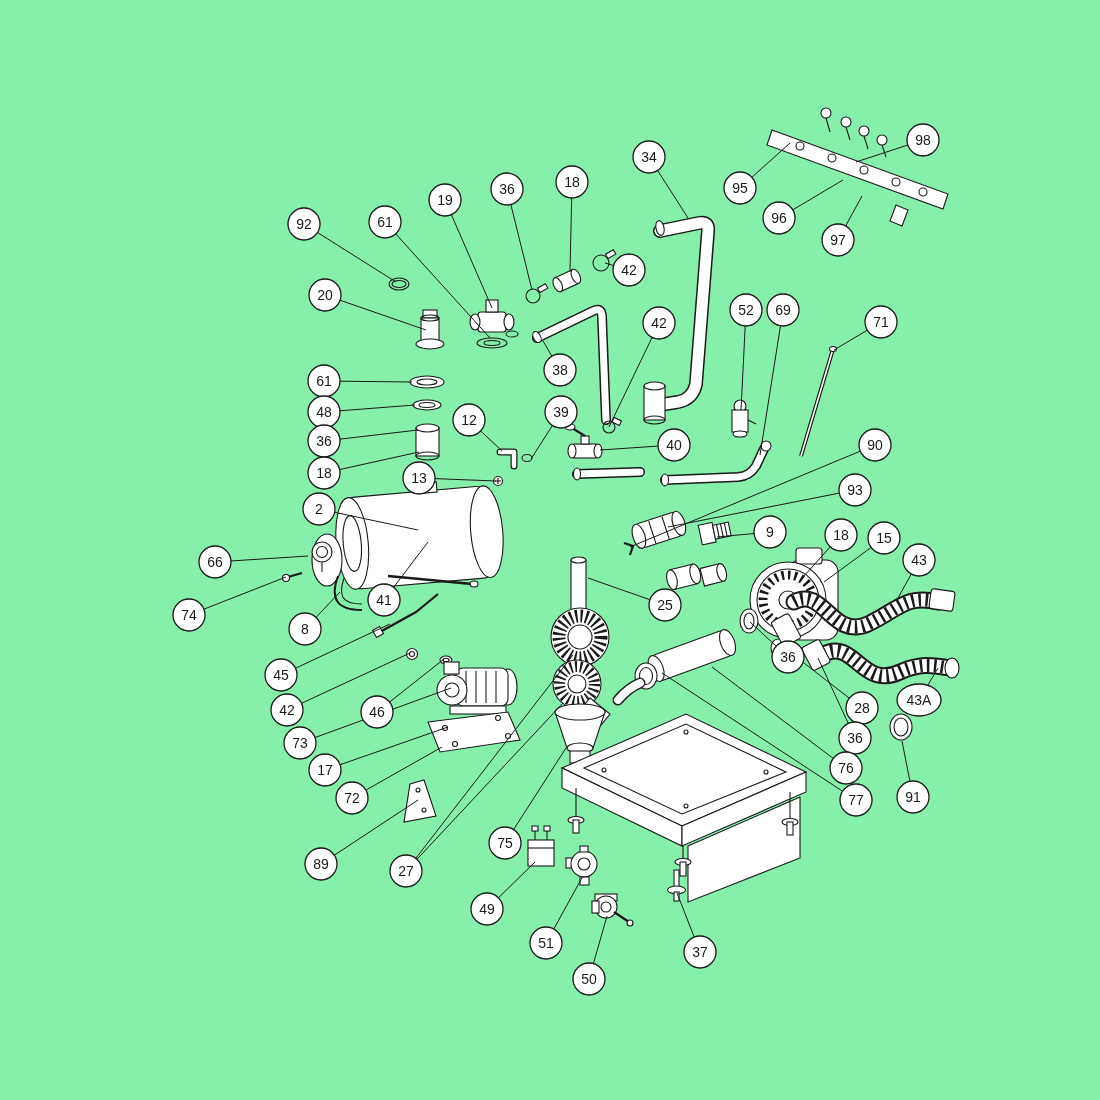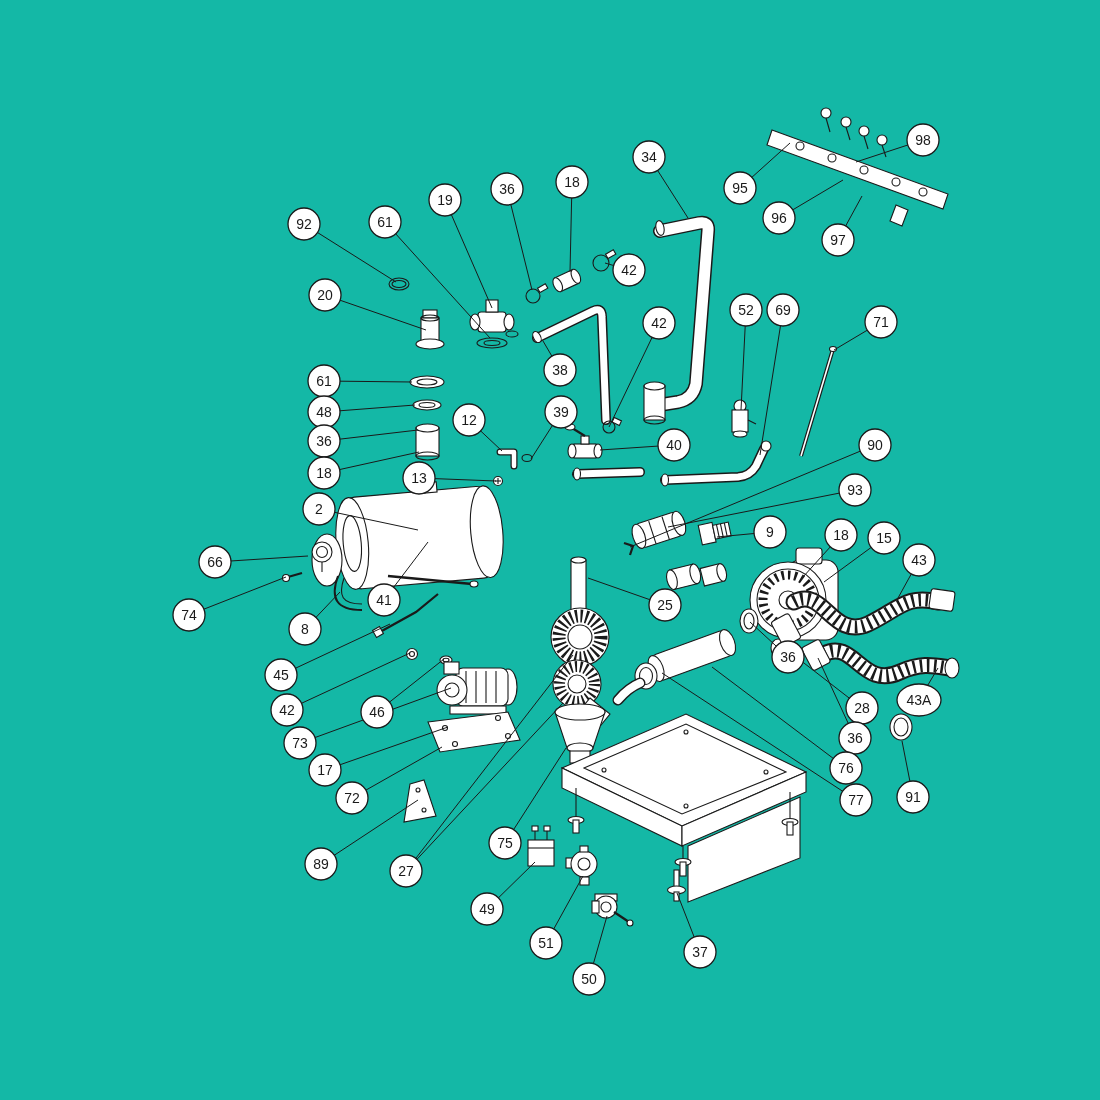--- a/index.html
+++ b/index.html
@@ -8,21 +8,21 @@
     background: #ffffff;
     width: 1100px;
     height: 1100px;
     overflow: hidden;
     font-family: "Liberation Sans", sans-serif;
   }
   #stage {
     position: relative;
     width: 1100px;
     height: 1100px;
-    background: #14b8a6;
+    background: #86efac;
   }
   svg { display: block; }
   .ln   { fill: none;    stroke: #1a1a1a; stroke-width: 1.1; }
   .fw   { fill: #ffffff; stroke: #1a1a1a; stroke-width: 1.1; }
   .pipe-o { fill: none; stroke: #1a1a1a; stroke-linecap: round; stroke-linejoin: round; }
   .pipe-i { fill: none; stroke: #ffffff; stroke-linecap: round; stroke-linejoin: round; }
   .rib    { fill: none; stroke: #1a1a1a; }
   .thin2  { stroke-width: 2.2; }
   #leader-lines line { stroke: #1a1a1a; stroke-width: 1; }
   #callout-balloons ellipse { fill: #ffffff; stroke: #1a1a1a; stroke-width: 1.3; }

